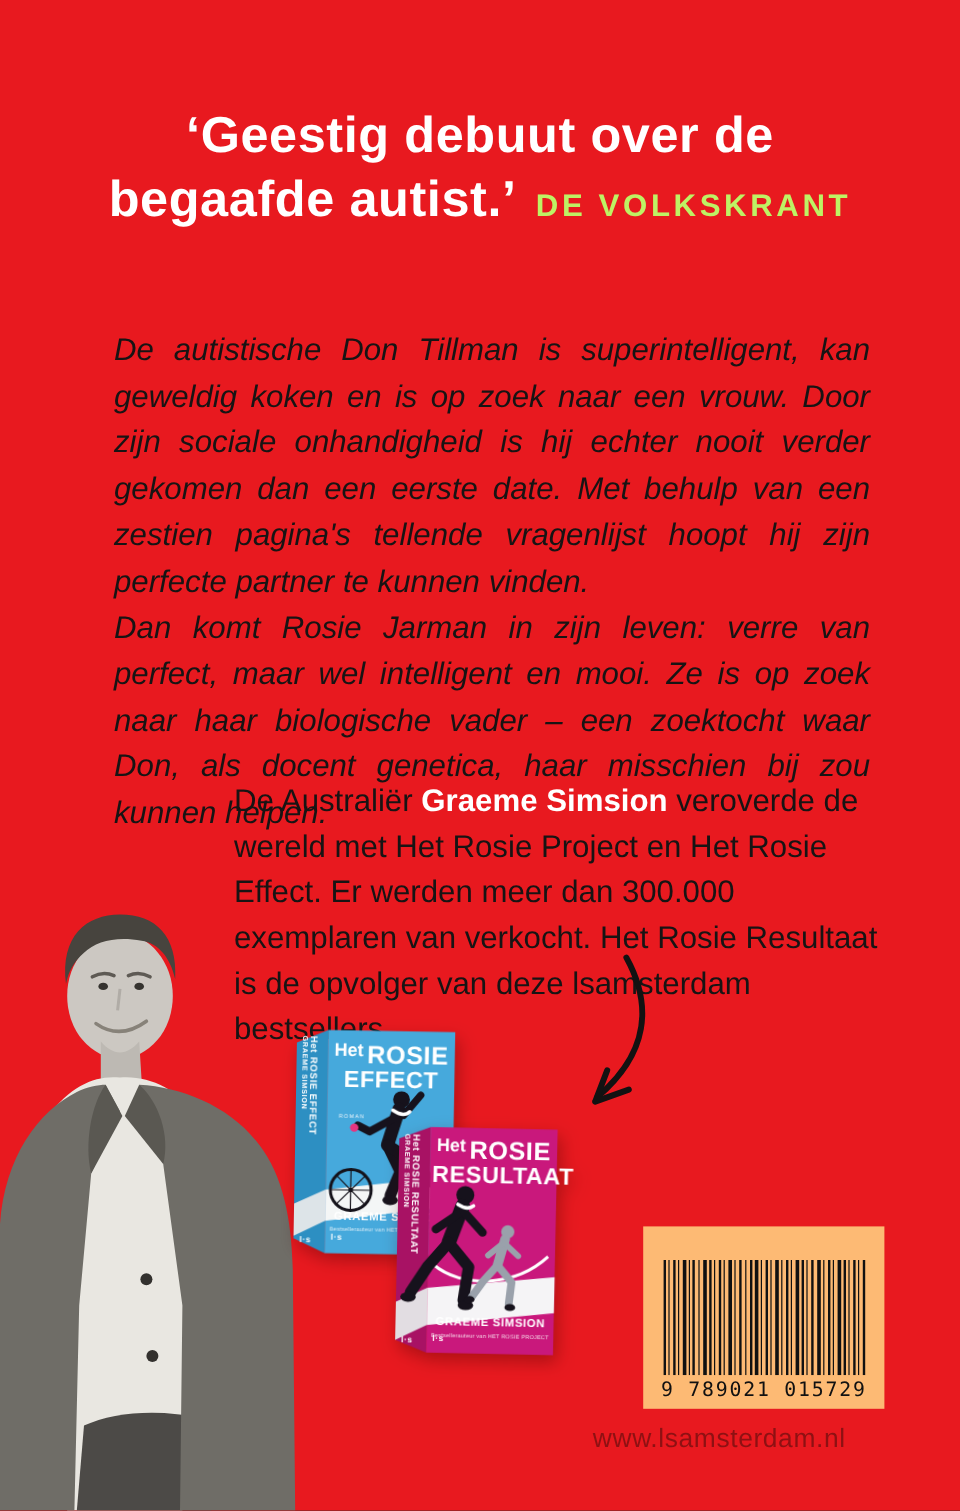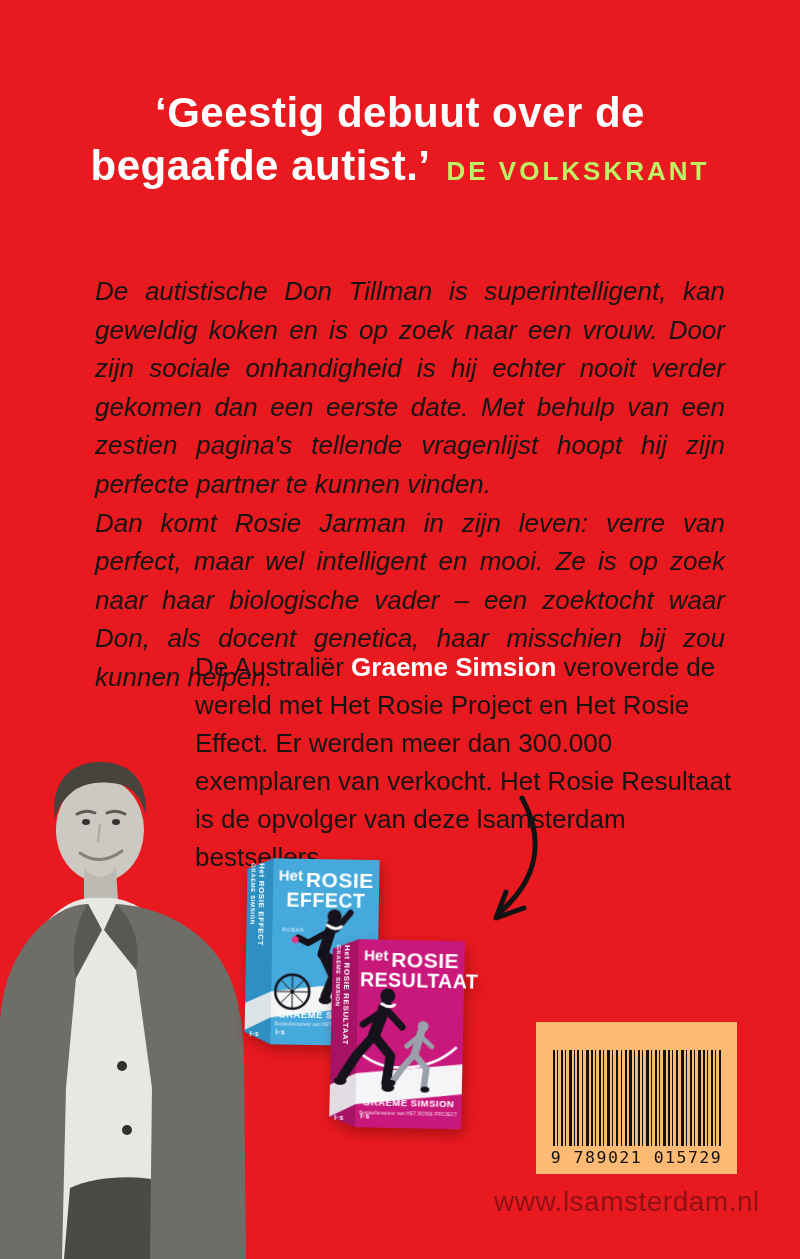--- a/index.html
+++ b/index.html
@@ -48,22 +48,22 @@
   .spine-text span{writing-mode:vertical-rl;color:#fff;white-space:nowrap;}
   .spine-author{font-size:6px;letter-spacing:0.6px;font-weight:700;}
   .spine-title{font-size:8px;letter-spacing:0.6px;font-weight:700;}
   
   .barcode-box{position:absolute;left:512px;top:1022px;width:201px;height:152px;background:#fdba74;
                display:flex;flex-direction:column;align-items:center;justify-content:flex-start;
                padding-top:28px;box-sizing:border-box;margin-left:24px;}
   .barcode-digits{margin-top:2px;font-family:"DejaVu Sans Mono",monospace;font-size:16.5px;
                   color:#111;letter-spacing:1.5px;}
   
-  .website{position:absolute;left:494px;top:1186px;width:236px;text-align:right;
-           color:#8e1113;font-size:28px;letter-spacing:0.5px;}
+  .website{position:absolute;left:494px;top:1186px;width:236px;text-align:left;
+           color:#8e1113;font-size:22px;letter-spacing:0.5px;}
 </style>
 </head>
 <body>
 
 <div class="cover">
 
   <div class="quote">
     <div>‘Geestig debuut over de</div>
     <div><span>begaafde autist.’</span><span class="attr">DE VOLKSKRANT</span></div>
   </div>

